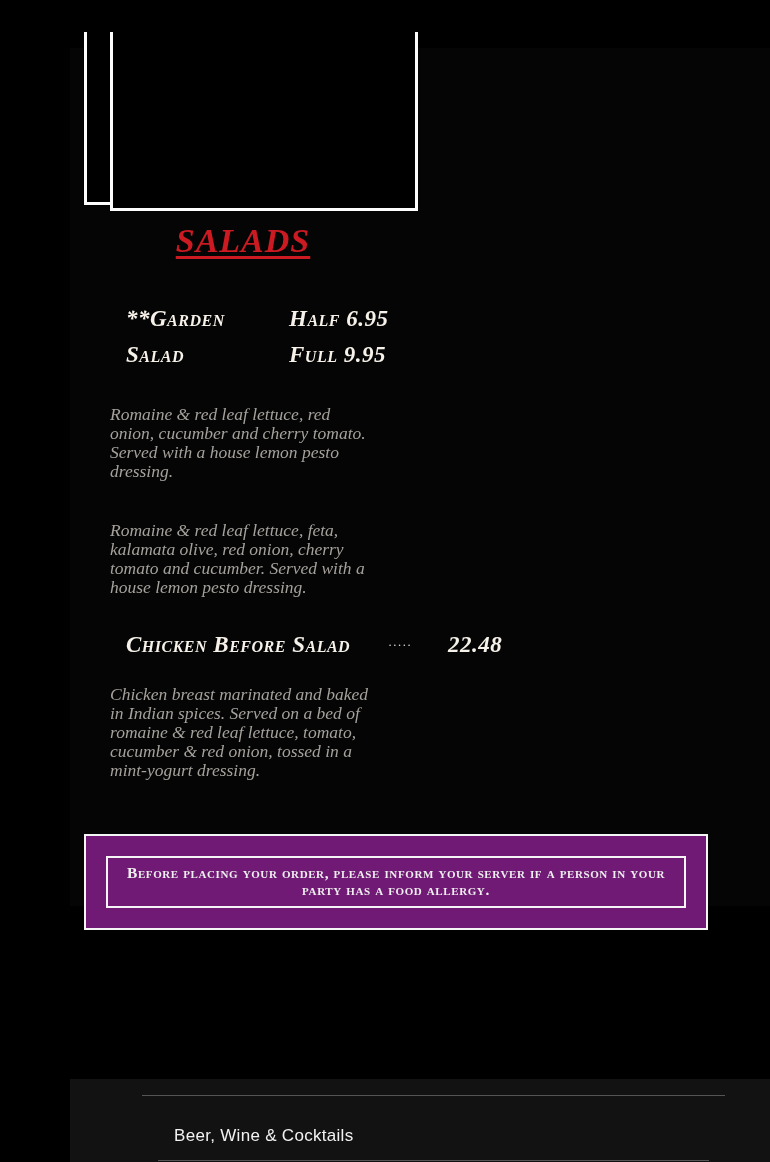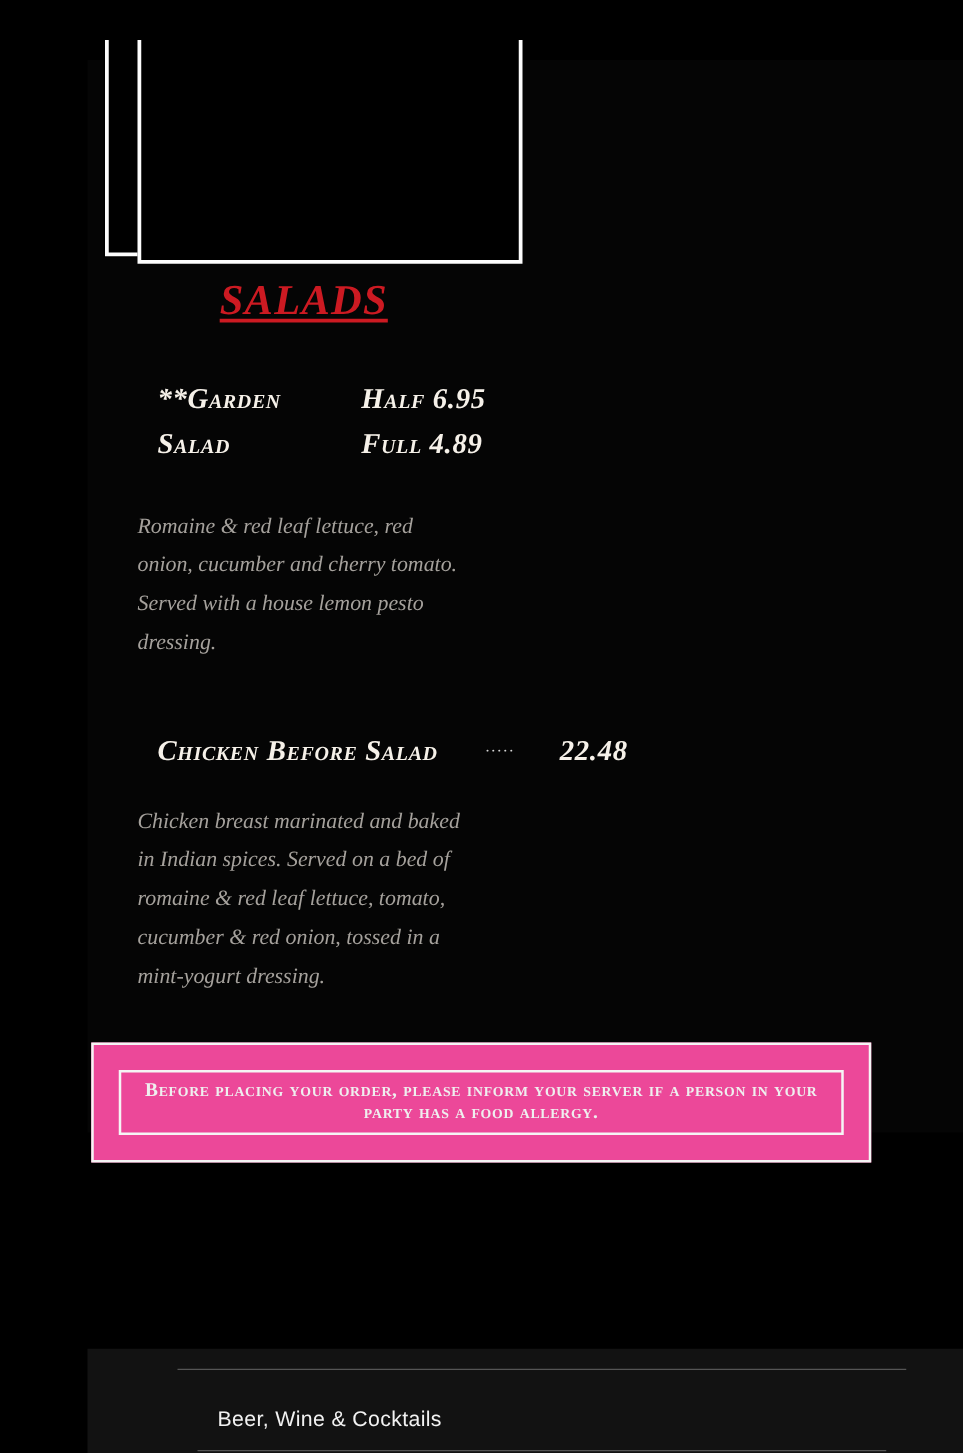--- a/index.html
+++ b/index.html
@@ -86,30 +86,30 @@
     font-size: 13px;
     letter-spacing: 1.5px;
     vertical-align: 3px;
     padding: 0 4px 0 6px;
   }
 
   .item-desc {
     margin-top: 11px;
     font-family: "Liberation Serif", serif;
     font-size: 17.5px;
-    line-height: 31px;
+    line-height: 19px;
     color: #a5a19c;
   }
 
   
   .notice-outer {
     position: absolute;
-    left: 25px; top: 786px;
+    left: 36px; top: 786px;
     width: 624px;
-    background: #ec4899;
+    background: #701a75;
     border: 2px solid #f5f5f5;
     padding: 4px;
   }
   .notice-inner {
     border: 2px solid #f5f5f5;
     padding: 7px 10px 8px;
   }
   .notice-text {
     max-width: 655px;
     margin: 0 auto;
@@ -156,28 +156,29 @@
 
     <div class="photo-frame">
       <div class="photo-frame-inner"></div>
     </div>
 
     <h2 class="menu-heading">SALADS</h2>
 
     <div class="menu-item">
       <div class="item-head">
         <div class="item-name">**Garden Salad</div>
-        <div class="item-price">Half 6.95 Full 4.89</div>
+        <div class="item-price">Half 6.95 Full 9.95</div>
       </div>
       <p class="item-desc">Romaine &amp; red leaf lettuce, red onion, cucumber and cherry tomato. Served with a house lemon pesto dressing.</p>
     </div>
 
     <div class="menu-item">
       <div class="item-head">
       </div>
+      <p class="item-desc">Romaine &amp; red leaf lettuce, feta, kalamata olive, red onion, cherry tomato and cucumber. Served with a house lemon pesto dressing.</p>
     </div>
 
     <div class="menu-item">
       <div class="item-head item-head--inline">
         <span class="item-name">Chicken Before Salad</span><span class="leader-dots">·····</span><span class="item-price">22.48</span>
       </div>
       <p class="item-desc">Chicken breast marinated and baked in Indian spices. Served on a bed of romaine &amp; red leaf lettuce, tomato, cucumber &amp; red onion, tossed in a mint-yogurt dressing.</p>
     </div>
 
   </div>

